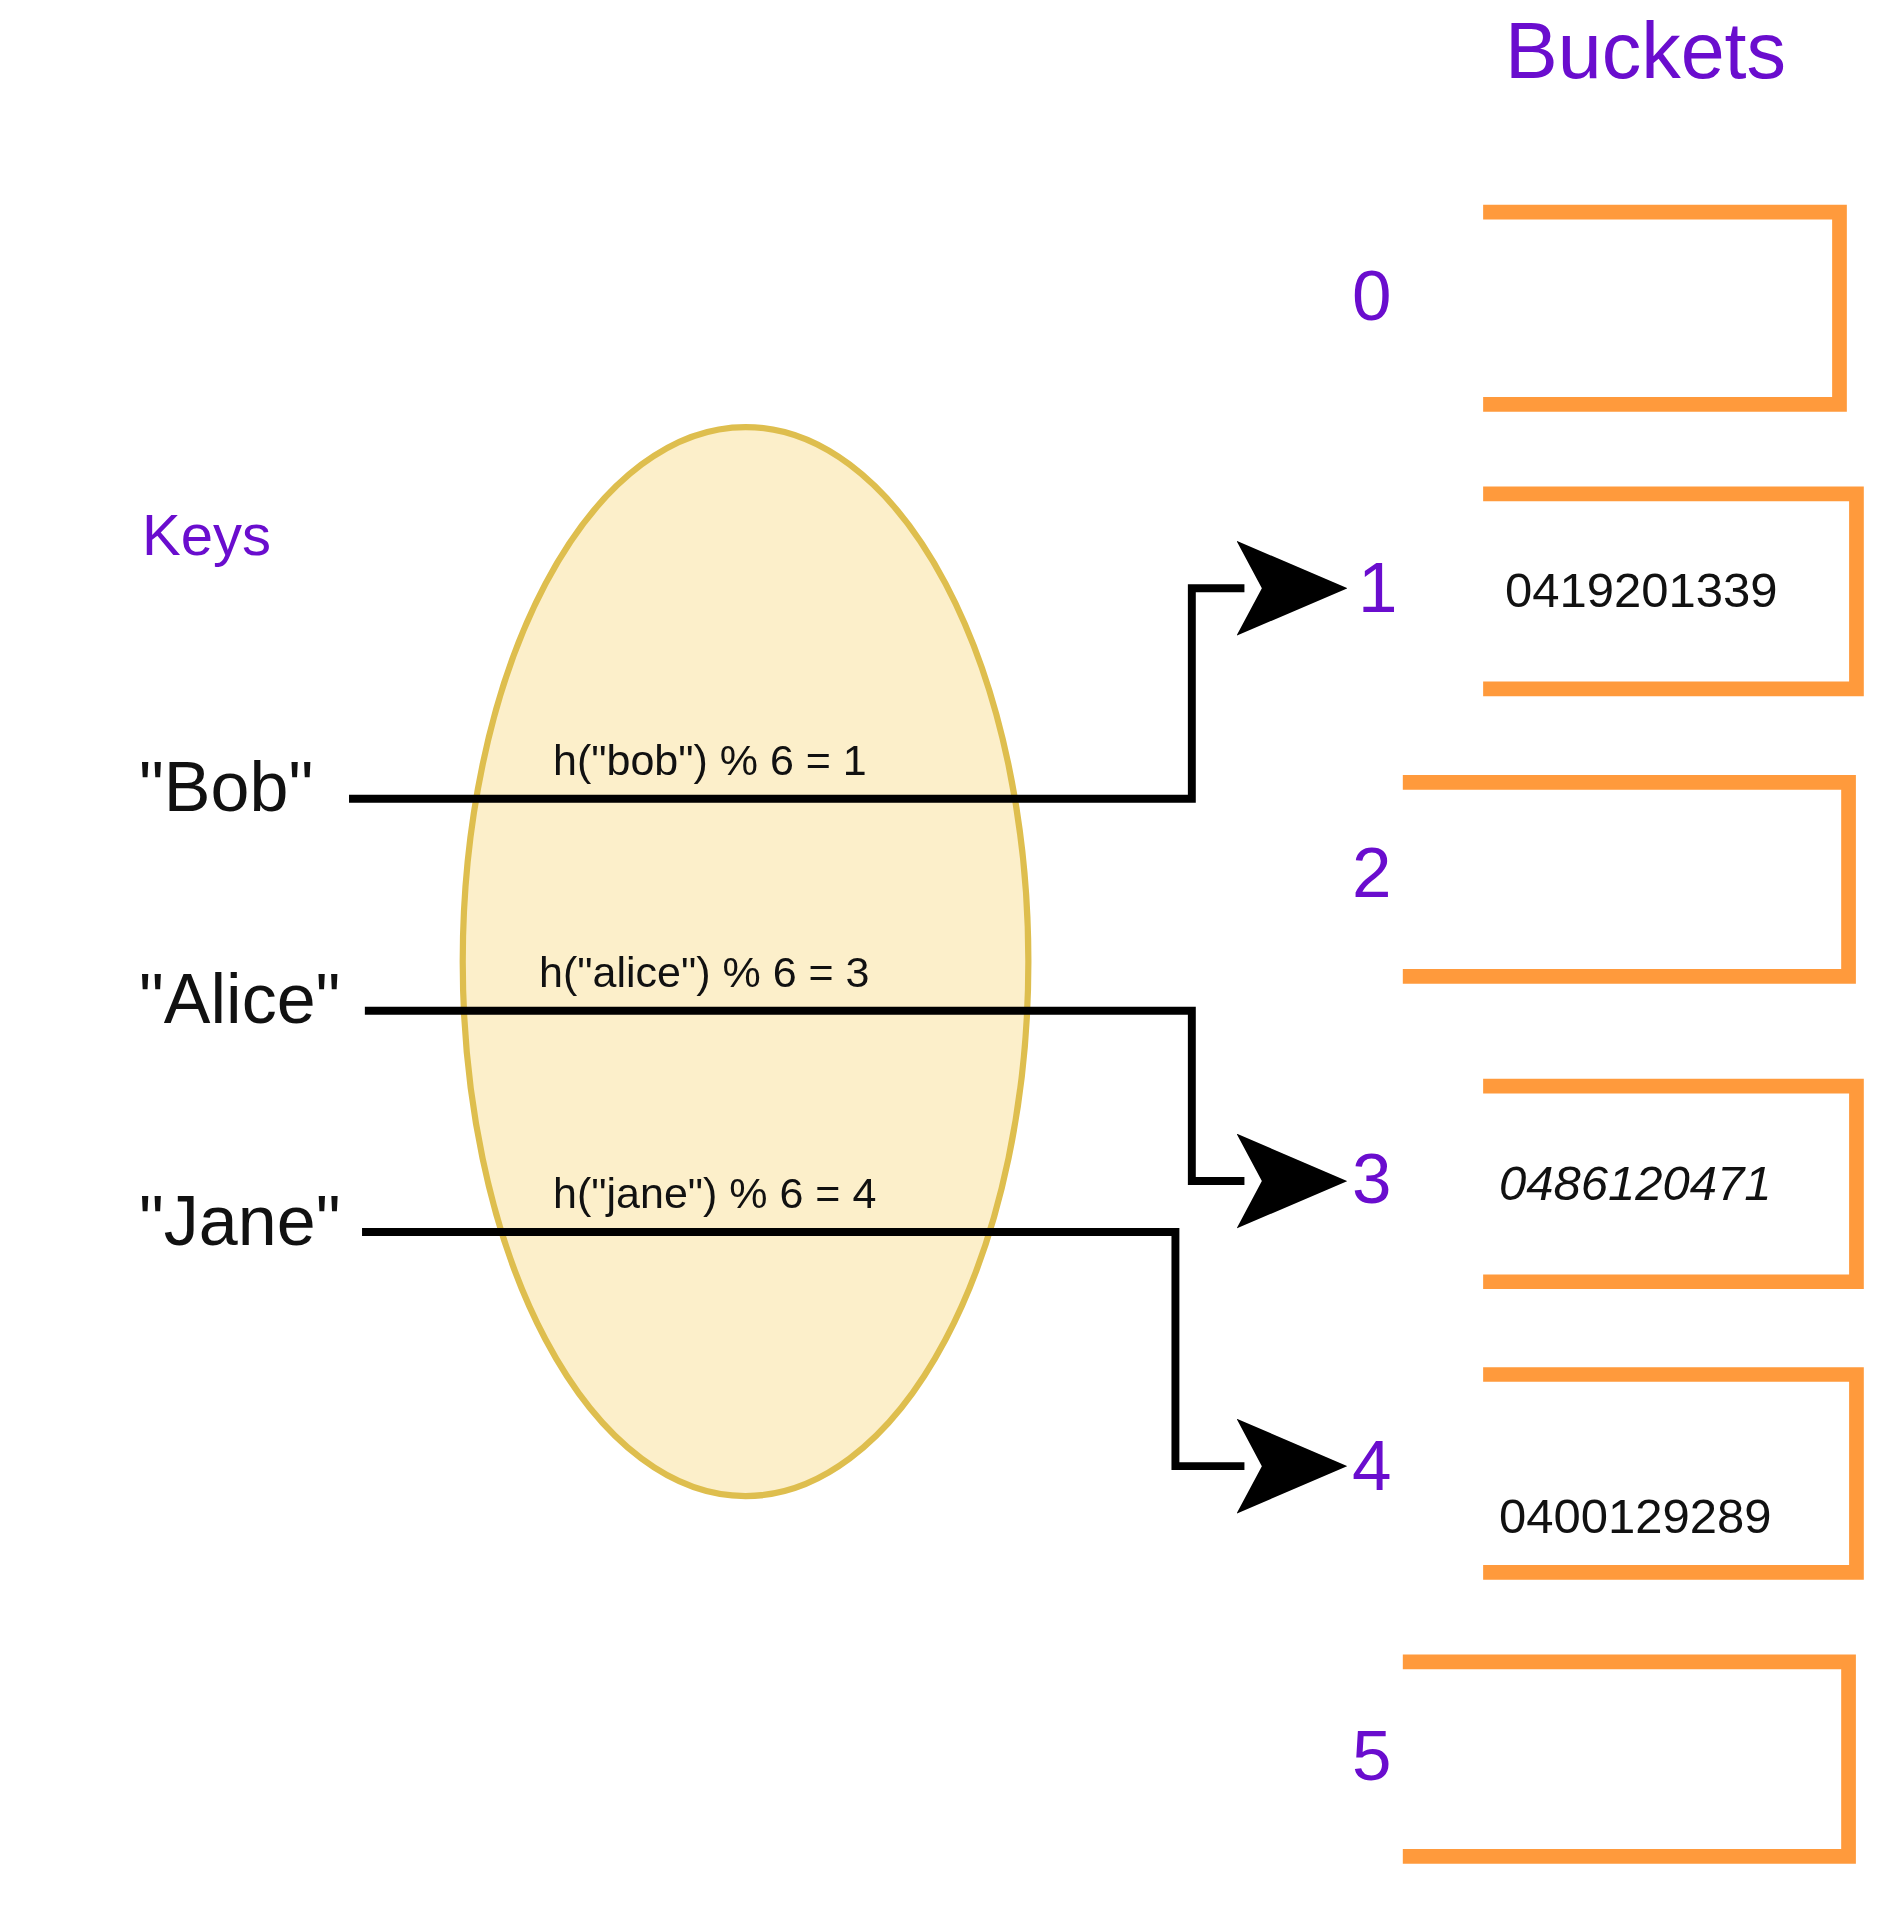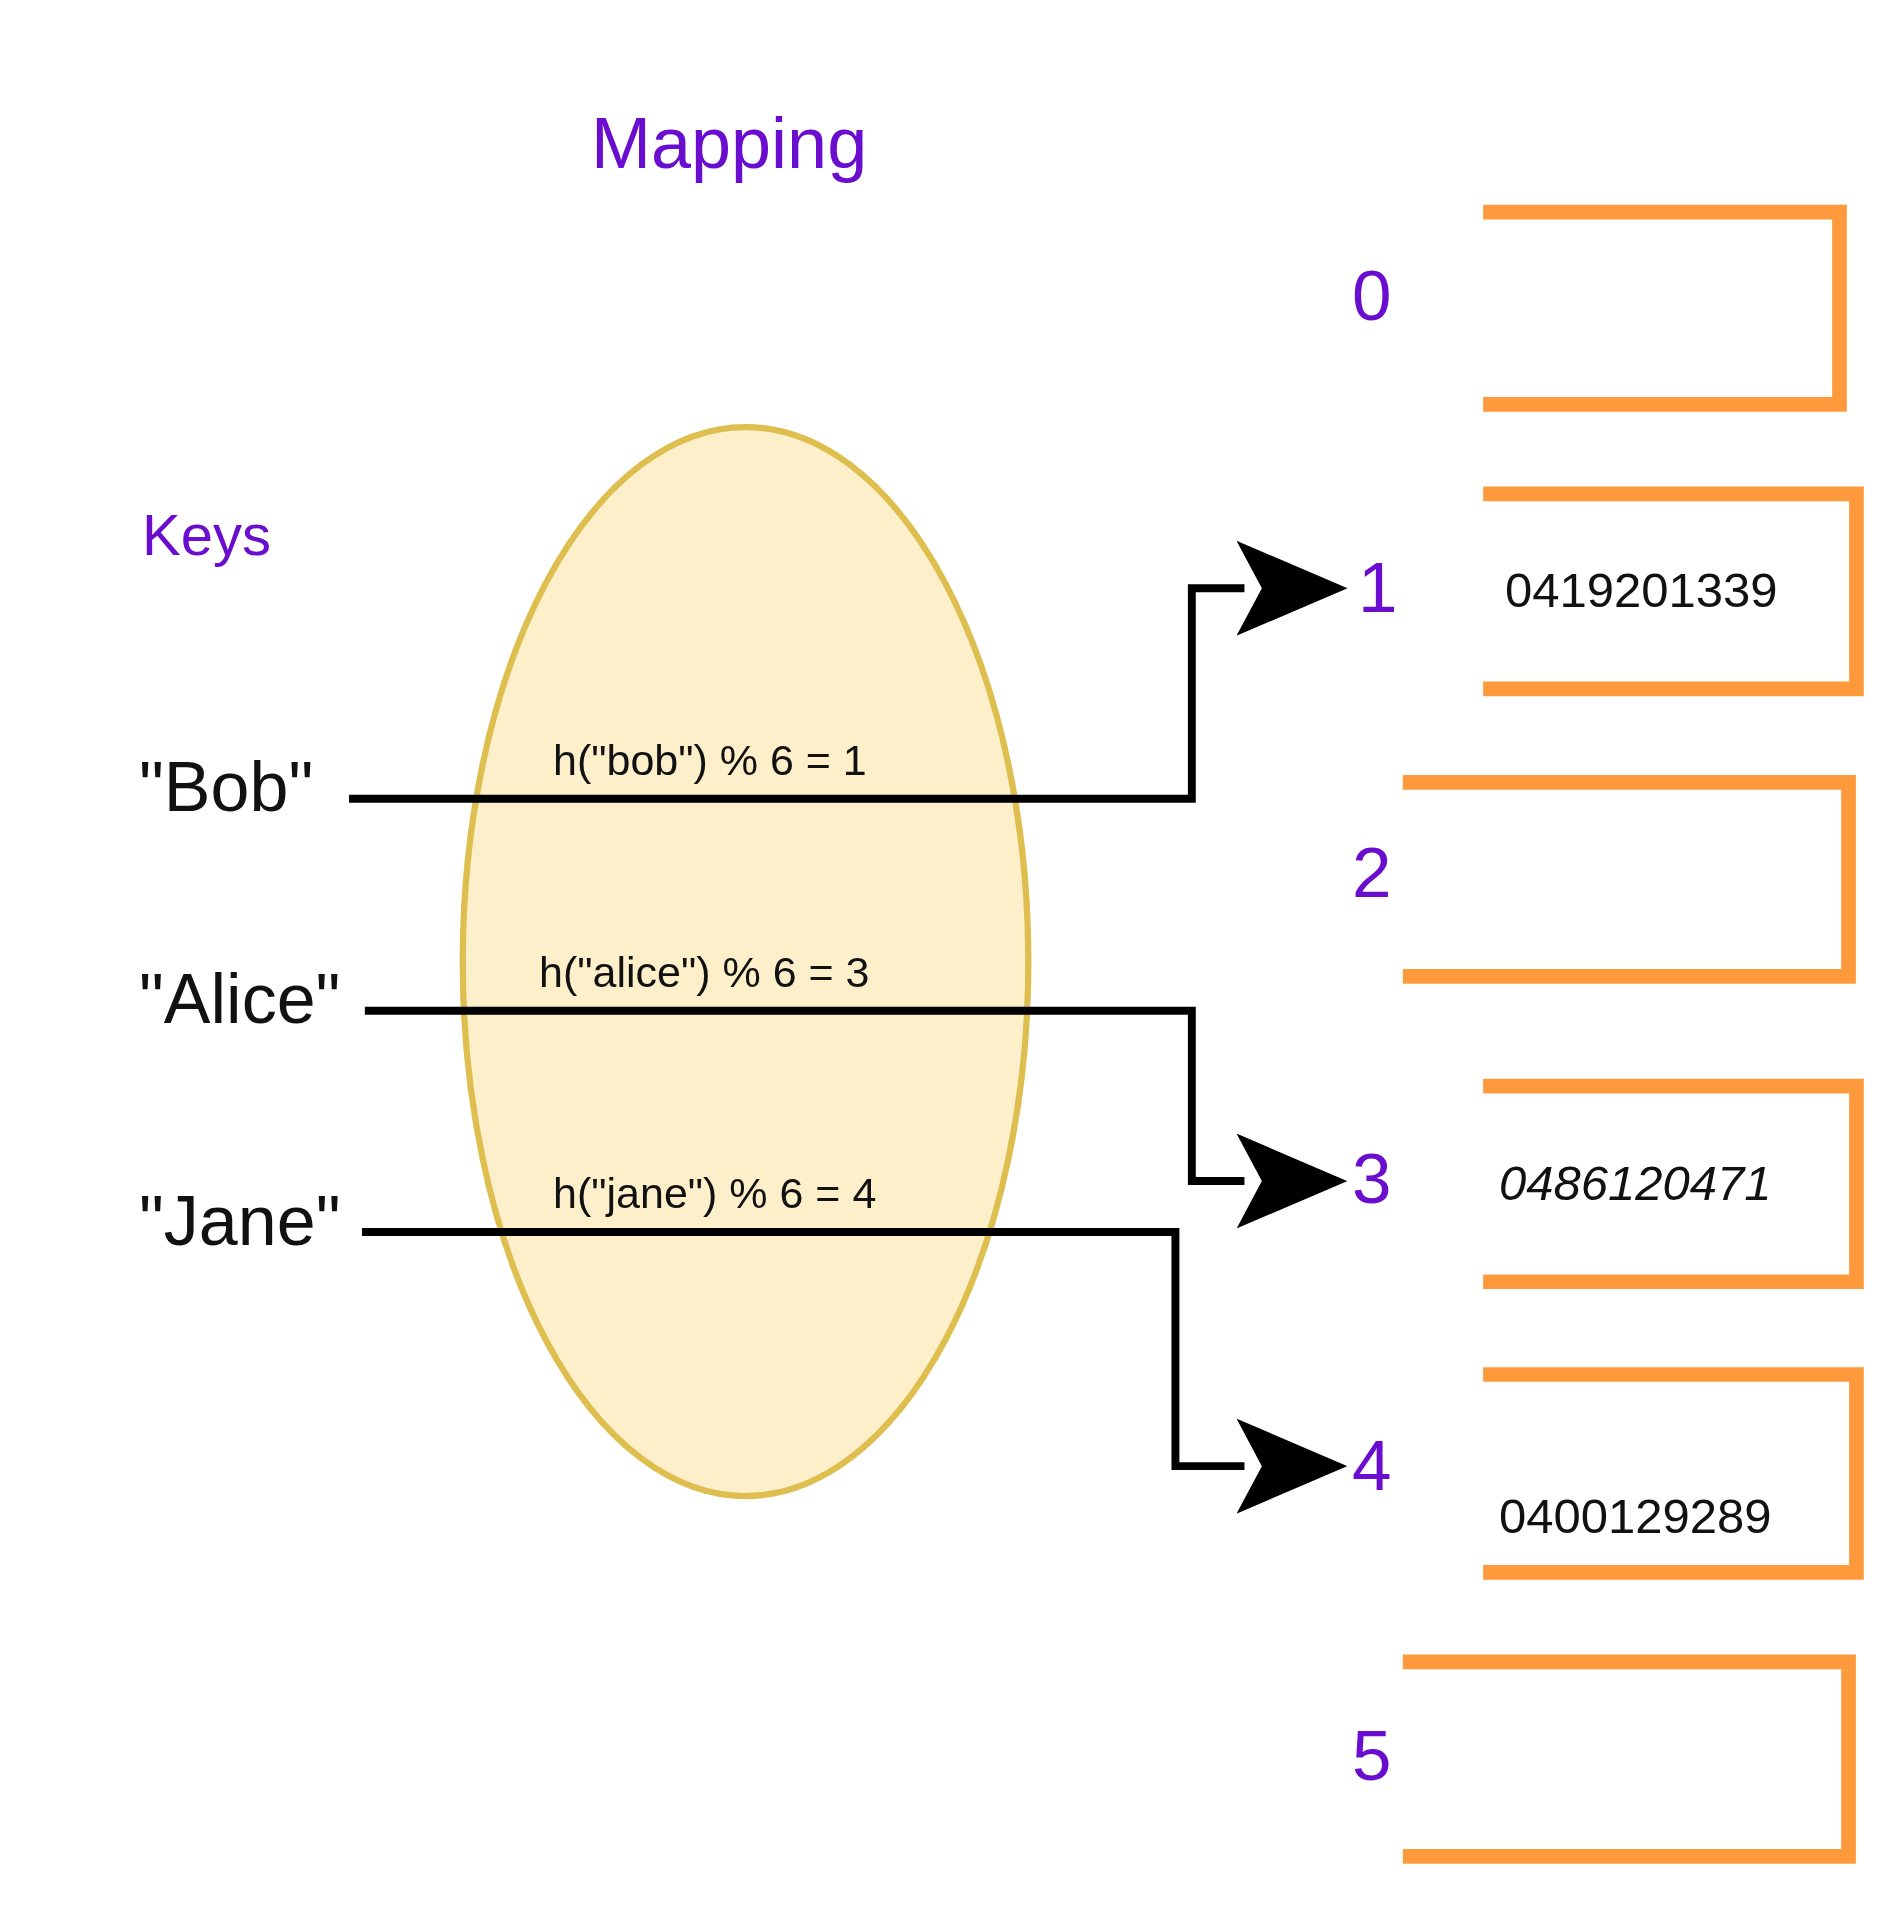--- a/index.html
+++ b/index.html
@@ -115,22 +115,22 @@
     <g fill="none" stroke="#000000" stroke-width="14" stroke-linejoin="miter">
 
       <path d="M 617 1412 L 2107 1412 L 2107 1040 L 2200 1040" marker-end="url(#arrowhead)"></path>
 
       <path d="M 645 1787 L 2107 1787 L 2107 2088 L 2200 2088" marker-end="url(#arrowhead)"></path>
 
       <path d="M 640 2178 L 2078 2178 L 2078 2592 L 2200 2592" marker-end="url(#arrowhead)"></path>
     </g>
   </svg>
 
+  <div class="hdr" id="buckets-title">Buckets</div>
 
-  <div class="hdr" id="mapping-title">Mapping</div>
 
   <div class="hdr" id="keys-title">Keys</div>
 
   <div class="key-label" style="left:139px; top:752px;">"Bob"</div>
 
   <div class="key-label" style="left:139px; top:964px;">"Alice"</div>
 
   <div class="key-label" style="left:139px; top:1186px;">"Jane"</div>
 
   <div class="map-label" style="left:553px; top:739px;">h("bob") % 6 = 1</div>

